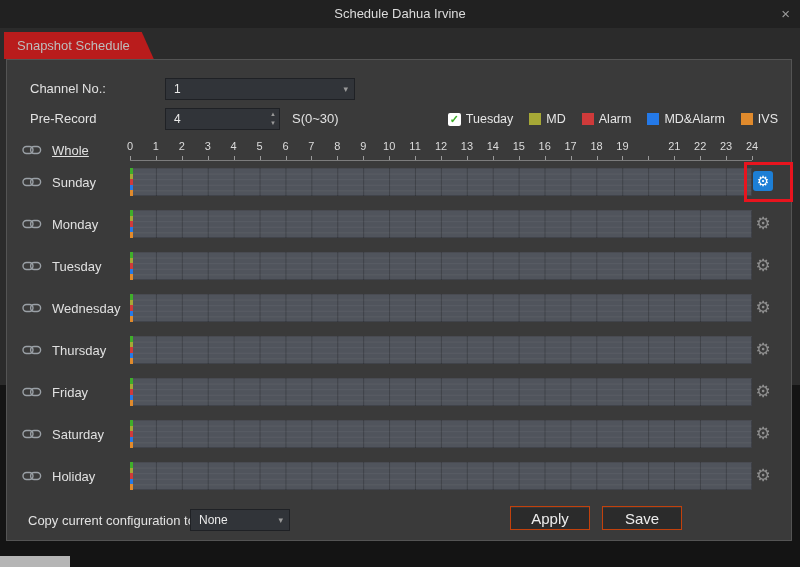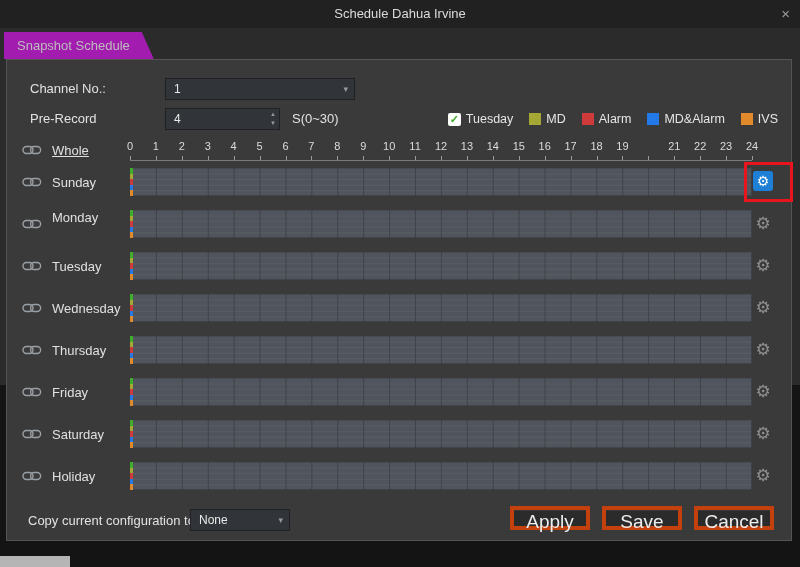--- a/index.html
+++ b/index.html
@@ -12,21 +12,21 @@
   .title{display:block;text-align:center;line-height:28px;font-size:13px;color:#dcdcdc;}
   .close{position:absolute;right:10px;top:0;line-height:28px;font-size:15px;color:#9b9b9b;cursor:pointer;}
 
   
   .tabbar{position:absolute;left:0;top:28px;width:100%;height:31px;background:#2b2b2b;
           display:flex;align-items:flex-end;padding-left:8px;box-sizing:border-box;}
   .tab{height:27px;line-height:27px;padding:0 24px 0 13px;font-size:13px;color:#bdbdbd;
        background:#2e2e2e;cursor:pointer;
        clip-path:polygon(0 0, calc(100% - 12px) 0, 100% 100%, 0 100%);}
   .tab.active{background:#3e3e3e;color:#ffffff;z-index:2;}
-  .tab.inactive{margin-left:-4px;z-index:1;background:#a21caf;}
+  .tab.inactive{margin-left:-4px;z-index:1;background:#b91c1c;}
 
   
   .panel{position:absolute;left:6px;top:59px;width:786px;height:482px;background:#3a3a3a;
          border:1px solid #545454;box-sizing:border-box;}
 
   .flabel{position:absolute;height:22px;line-height:22px;font-size:13px;color:#e2e2e2;white-space:nowrap;}
 
   .dropdown,.numfield{position:absolute;height:22px;background:#313439;border:1px solid #1f2125;
          box-sizing:border-box;cursor:pointer;}
   .dd-value{position:absolute;left:8px;top:0;line-height:20px;font-size:12px;color:#eaeaea;}
@@ -58,22 +58,22 @@
   .stripes{position:absolute;left:0;top:0;width:3px;height:100%;display:flex;flex-direction:column;}
   .stripes div{flex:1;}
   .gear{position:absolute;left:753px;width:20px;height:22px;line-height:22px;text-align:center;
         font-size:17px;color:#8f8f8f;cursor:pointer;}
   .gear-active{width:20px;height:20px;line-height:20px;font-size:14px;color:#ffffff;border-radius:3px;}
   .annotation{position:absolute;left:744px;width:49px;height:40px;border:3px solid #e8141e;
         box-sizing:border-box;pointer-events:none;}
 
   
   .buttons{position:absolute;left:510px;top:506px;display:flex;gap:12px;}
-  .btn{width:80px;height:24px;background:#2b2b2b;border:4px solid #c2410c;color:#ededed;
-       font-size:19px;font-family:inherit;box-shadow:inset 0 1px 0 rgba(255,255,255,0.06);cursor:pointer;}
+  .btn{width:80px;height:24px;background:#2b2b2b;border:1px solid #c2410c;color:#ededed;
+       font-size:15px;font-family:inherit;box-shadow:inset 0 1px 0 rgba(255,255,255,0.06);cursor:pointer;}
 
   .bg-fragment{position:absolute;left:0;top:556px;width:70px;height:11px;background:#b5b5b5;}
 </style>
 </head>
 <body>
 
 <div class="screen">
   <div class="dialog">
 
     <div class="titlebar">
@@ -199,21 +199,21 @@
             <div style="background: rgb(36, 121, 232);"></div>
             <div style="background: rgb(224, 138, 44);"></div>
           </div>
         </div>
         <div class="gear gear-active" style="background: rgb(29, 127, 214); top: 31px;">⚙</div>
         <div class="annotation" style="border-color: rgb(232, 20, 30); top: 22px;"></div>
         <svg width="20" height="12" viewBox="0 0 20 12" class="link" style="top: 78px;">
           <rect x="1" y="2.5" width="10" height="7" rx="3.5" fill="none" stroke="#9aa0a6" stroke-width="1.4"></rect>
           <rect x="8.6" y="2.5" width="10" height="7" rx="3.5" fill="none" stroke="#9aa0a6" stroke-width="1.4"></rect>
         </svg>
-        <span class="rowlabel" style="top: 70px;">Monday</span>
+        <span class="rowlabel" style="top: 77px;">Monday</span>
         <div class="bar" style="top: 70px; height: 28px;">
           <div class="stripes">
             <div style="background: rgb(63, 174, 42);"></div>
             <div style="background: rgb(166, 168, 54);"></div>
             <div style="background: rgb(207, 58, 58);"></div>
             <div style="background: rgb(36, 121, 232);"></div>
             <div style="background: rgb(224, 138, 44);"></div>
           </div>
         </div>
         <div class="gear" style="top: 73px;">⚙</div>
@@ -310,18 +310,17 @@
       </div>
 
     <span class="flabel" style="left:28px;top:510px">Copy current configuration to</span>
     <div class="dropdown" style="left:190px;top:509px;width:100px">
       <span class="dd-value">None</span>
       <span class="dd-caret">▾</span>
     </div>
     <div class="buttons">
         <button class="btn">Apply</button>
         <button class="btn">Save</button>
-        <button class="btn">Cancel</button>
       </div>
 
   </div>
   <div class="bg-fragment"></div>
 </div>
 
 </body></html>

